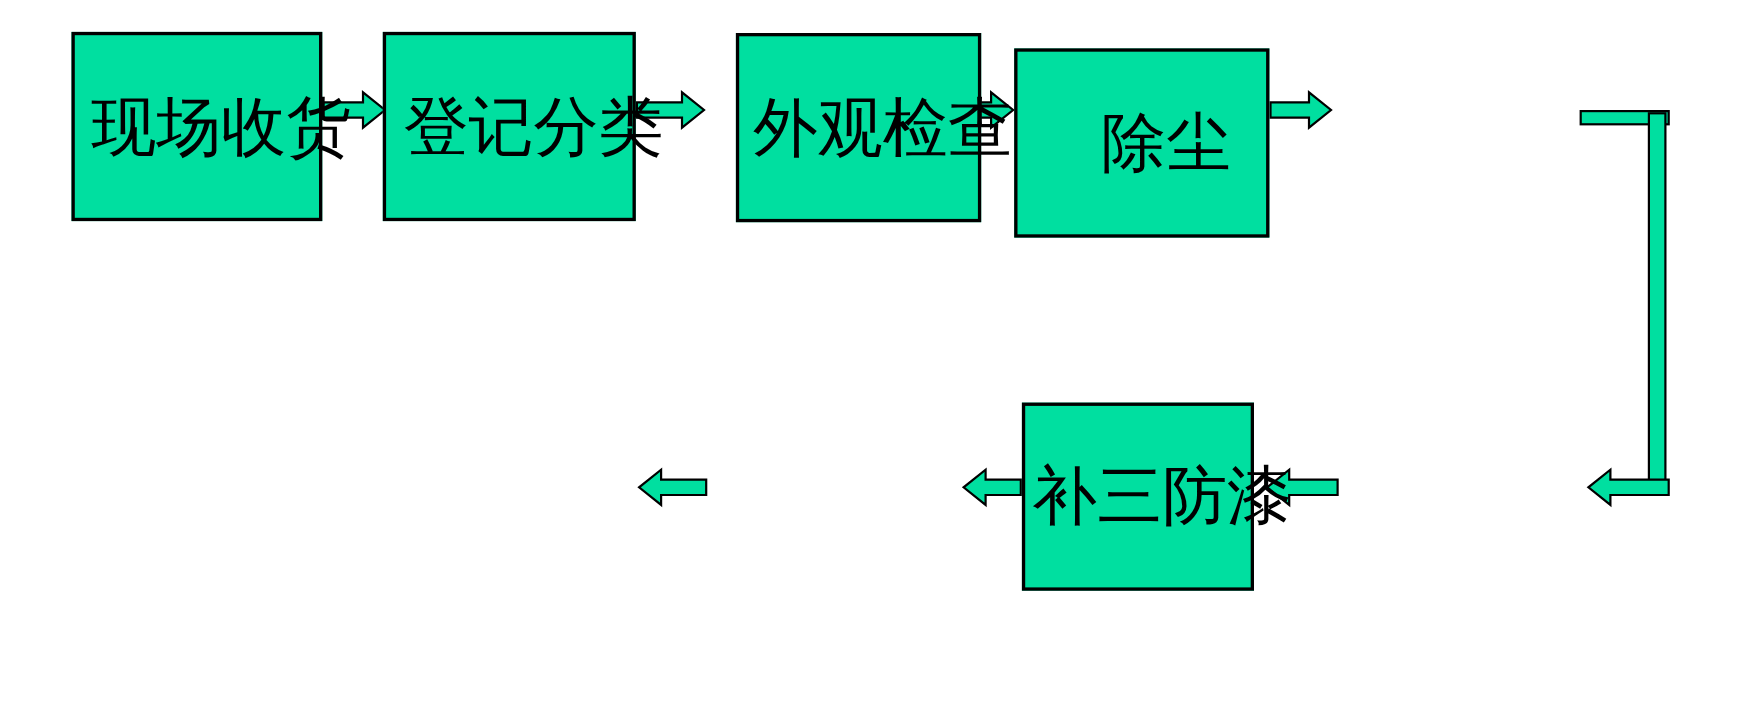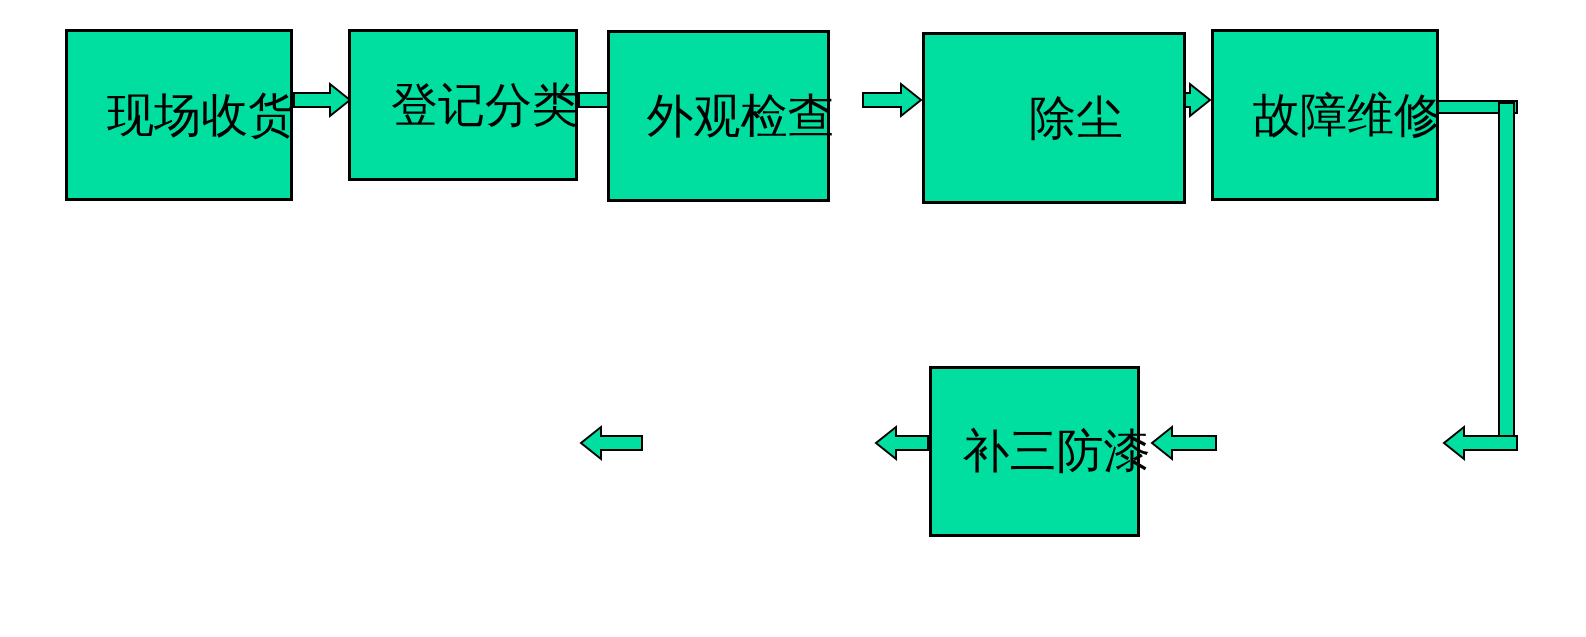--- a/index.html
+++ b/index.html
@@ -25,31 +25,31 @@
     fill:var(--arrow-fill);
     stroke:var(--arrow-outline);
     stroke-width:2;
   }
   .node{
     position:absolute;
     box-sizing:border-box;
     background:var(--node-fill);
     border:3px solid var(--node-border);
     display:flex;align-items:center;justify-content:center;
-    font-size:47px;
+    font-size:59px;
     color:var(--text-color);
     white-space:nowrap;
     line-height:1;
     padding-left:44px;
   }
   
   .n1{left:65px;  top:29px; width:228px;height:172px;}
-  .n2{left:348px; top:29px; width:230px;height:152px;}
-  .n3{left:607px; top:30px; width:223px;height:172px;justify-content:center;}
-  .n4{left:922px; top:32px; width:264px;height:172px;}
+  .n2{left:348px; top:29px; width:230px;height:172px;}
+  .n3{left:669px; top:30px; width:223px;height:172px;justify-content:center;}
+  .n4{left:922px; top:44px; width:232px;height:172px;}
   .n5{left:1211px;top:29px; width:228px;height:172px;}
   
   .n6{left:1217px;top:366px;width:225px;height:171px;}
   .n7{left:929px; top:366px;width:211px;height:171px;}
   .n8{left:643px; top:366px;width:229px;height:171px;}
   .n9{left:351px; top:366px;width:227px;height:171px;}
 </style>
 </head>
 <body>
 
@@ -76,20 +76,17 @@
   </div>
   <div class="node n2">
     <span>登记分类</span>
   </div>
   <div class="node n3">
     <span>外观检查</span>
   </div>
   <div class="node n4">
     <span>除尘</span>
   </div>
-  <div class="node n5">
-    <span>故障维修</span>
-  </div>
   <div class="node n7">
     <span>补三防漆</span>
   </div>
 
 </div>
 
 </body></html>

